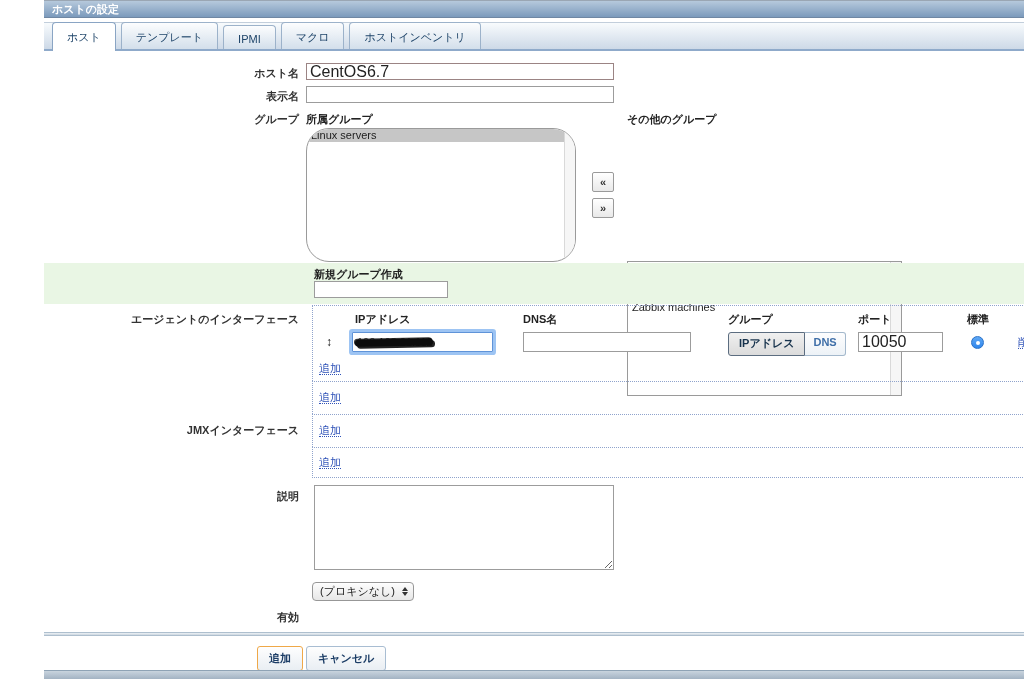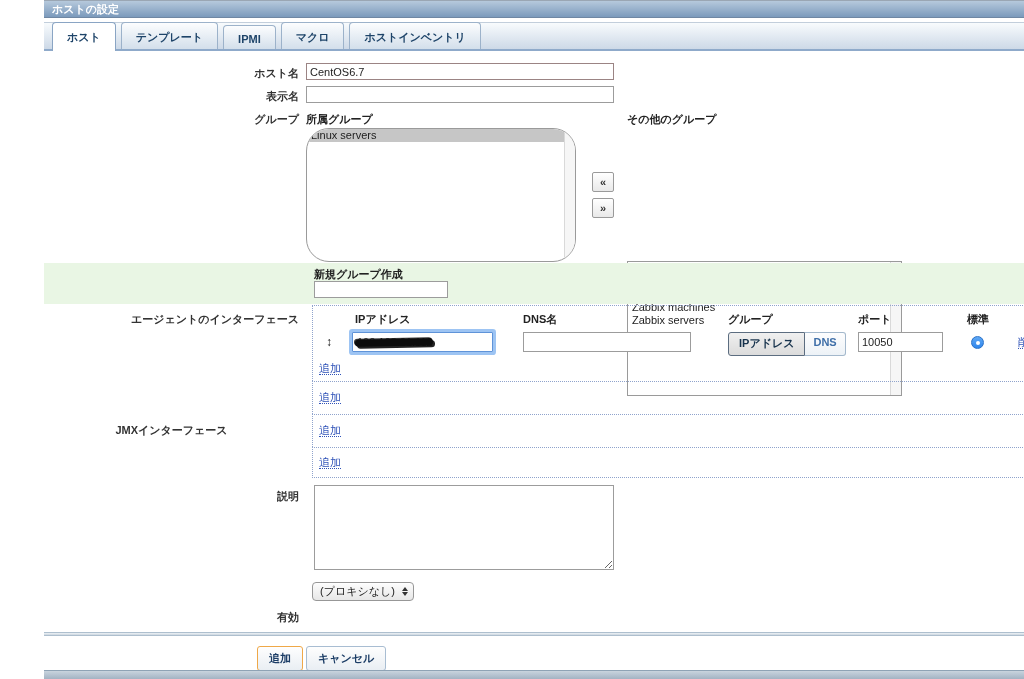--- a/index.html
+++ b/index.html
@@ -12,32 +12,32 @@
   .titlebar { top:0; left:0; right:0; height:18px;
     background:linear-gradient(#b6c9dc,#7b9abc);
     border-top:1px solid #9aa6b3; border-bottom:1px solid #6f87a3;
     color:#fff; font-weight:bold; line-height:16px; padding-left:8px; }
 
   
   .tabstrip { top:22px; left:0; right:0; height:29px;
     background:linear-gradient(#f8fbfd,#cdd9e7);
     border-top:1px solid #c2cedb; border-bottom:2px solid #8faaca;
     display:flex; align-items:flex-end; padding-left:8px; gap:5px; }
-  .tab { font-weight:bold; color:#1e4469; padding:7px 14px 4px;
+  .tab { font-weight:normal; color:#1e4469; padding:7px 14px 4px;
     border:1px solid #9cb2ca; border-bottom:none; border-radius:4px 4px 0 0;
     background:linear-gradient(#fcfdfe,#d3dfeb); cursor:pointer; }
   .tab.active { background:#fff; border-color:#8aa5c4; position:relative;
     margin-bottom:-2px; padding-bottom:6px; z-index:2; }
 
   
   .flabel { width:255px; text-align:right; font-weight:bold; color:#333; }
 
   
   input.txt { height:17px; border:1px solid #9c9c9c; background:#fff;
-    font-family:"Liberation Sans",sans-serif; font-size:11px; padding:0 3px; color:#222; }
+    font-family:"Liberation Sans",sans-serif; font-size:16px; padding:0 3px; color:#222; }
   input.txt.req { border-color:#9b8484; }
   textarea.txt { border:1px solid #9c9c9c; font-family:"Liberation Sans",sans-serif;
     font-size:11px; padding:2px 3px; color:#222; }
 
   
   .listbox { border:1px solid #9a9a9a; background:#fff; position:relative; overflow:hidden; }
   .listbox .opt { line-height:13px; padding:0 4px; white-space:nowrap; cursor:pointer; }
   .listbox .opt.sel { background:#c6c6c6; }
   .scrolltrack { position:absolute; top:0; bottom:0; right:0; width:11px;
     background:#f6f6f6; border-left:1px solid #d9d9d9; }
@@ -139,30 +139,29 @@
 
   <div class="abs movebtn" style="left:548px;top:172px;">«</div>
   <div class="abs movebtn" style="left:548px;top:198px;">»</div>
 
   <div class="abs colhead" style="left:583px;top:112px;">その他のグループ</div>
   <div class="abs listbox" style="left:583px;top:127px;width:275px;height:135px;">
     <div class="opt">Discovered hosts</div>
     <div class="opt">Hypervisors</div>
     <div class="opt">Templates</div>
     <div class="opt">Zabbix machines</div>
-    <div class="opt">Zabbix servers</div>
     <div class="scrolltrack"></div>
   </div>
 
   <div class="abs greenband"></div>
   <div class="abs colhead" style="left:270px;top:267px;">新規グループ作成</div>
   <input class="abs txt" style="left: 270px; top: 281px; width: 134px;" type="text" value="">
 
   <div class="abs flabel" style="left:0;top:312px;">エージェントのインターフェース</div>
-  <div class="abs flabel" style="left:0;top:423px;text-align:center;">JMXインターフェース</div>
+  <div class="abs flabel" style="left:0;top:423px;">JMXインターフェース</div>
 
   <div class="abs ifacebox">
 
     <div class="ifsec first" style="height:76px;">
       <div class="abs colhead" style="left:42px;top:6px;">IPアドレス</div>
       <div class="abs colhead" style="left:210px;top:6px;">DNS名</div>
       <div class="abs colhead" style="left:415px;top:6px;">グループ</div>
       <div class="abs colhead" style="left:545px;top:6px;">ポート</div>
       <div class="abs colhead" style="left:654px;top:6px;">標準</div>
 

